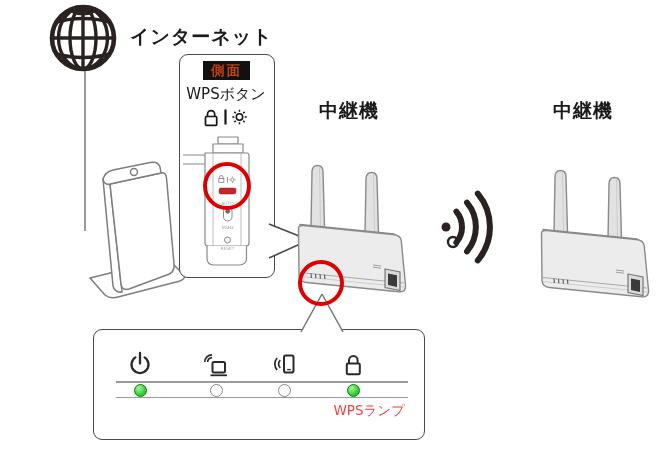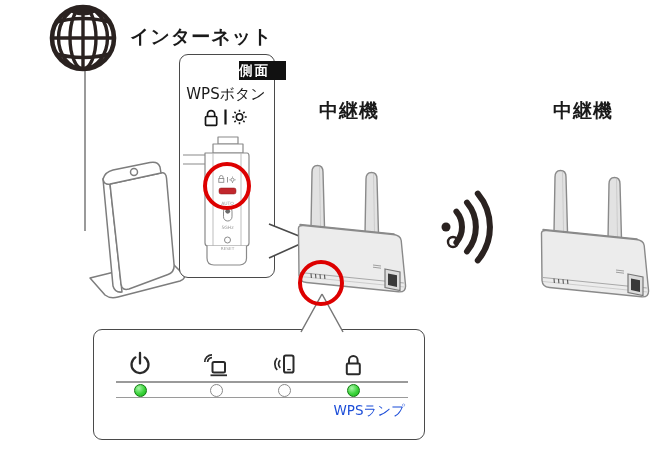--- a/index.html
+++ b/index.html
@@ -5,31 +5,31 @@
   html,body{margin:0;padding:0;background:#fff;}
   #stage{position:relative;width:665px;height:450px;background:#fff;overflow:hidden;
          font-family:"DejaVu Sans",sans-serif;color:#111;}
   .abs{position:absolute;}
   .jp{font-family:"DejaVu Sans",sans-serif;color:#1a1a1a;}
   .big-label{font-size:19px;font-weight:600;letter-spacing:1px;}
   .center{text-align:center;}
   
   .callout-box{border:1.6px solid var(--box-border);border-radius:9px;background:#fff;}
   
-  .badge{background:#111;color:#ffffff;font-size:13.5px;font-weight:600;
-         line-height:19px;letter-spacing:2px;margin-left:36px;}
+  .badge{background:#111;color:#c2410c;font-size:13.5px;font-weight:600;
+         line-height:19px;text-align:center;letter-spacing:2px;}
   
   .hl-circle{border:4px solid var(--red);border-radius:50%;background:transparent;box-sizing:border-box;}
   
   .strip-line{background:#9a9a9a;height:1.5px;}
   .led{width:13px;height:13px;border-radius:50%;box-sizing:border-box;}
   .led.on{background:radial-gradient(circle at 35% 30%, #a8f5a8, var(--led-on) 55%, #1fae1f);
           border:1px solid #0f7a0f;}
   .led.off{background:#fff;border:1.6px solid #8a8a8a;}
-  .wps-lamp-label{font-size:13.5px;color:#1d4ed8;}
+  .wps-lamp-label{font-size:13.5px;color:#ef4444;}
   svg{display:block;}
 </style>
 </head>
 <body>
 
 <div id="stage">
 
   <div class="abs" style="left:83.5px;top:68px;width:2.5px;height:163px;background:#9a9a9a;"></div>
 
   <svg class="abs" style="left:47px;top:2px;" width="72" height="72" viewBox="0 0 72 72">

